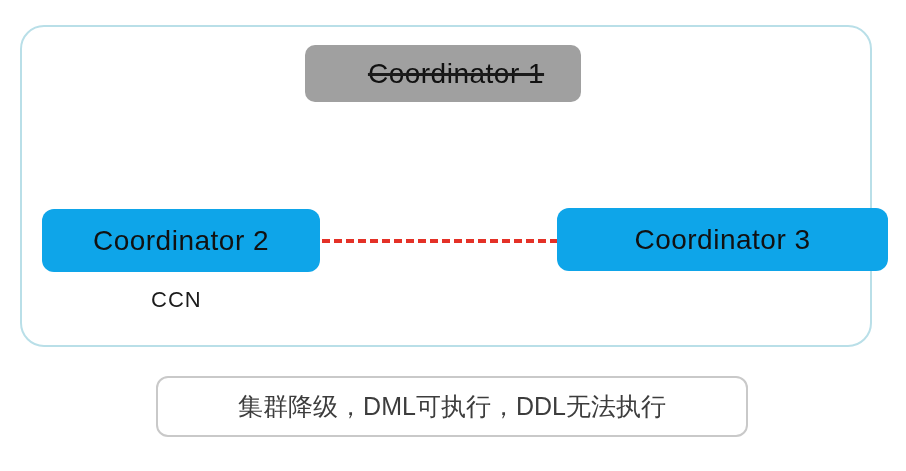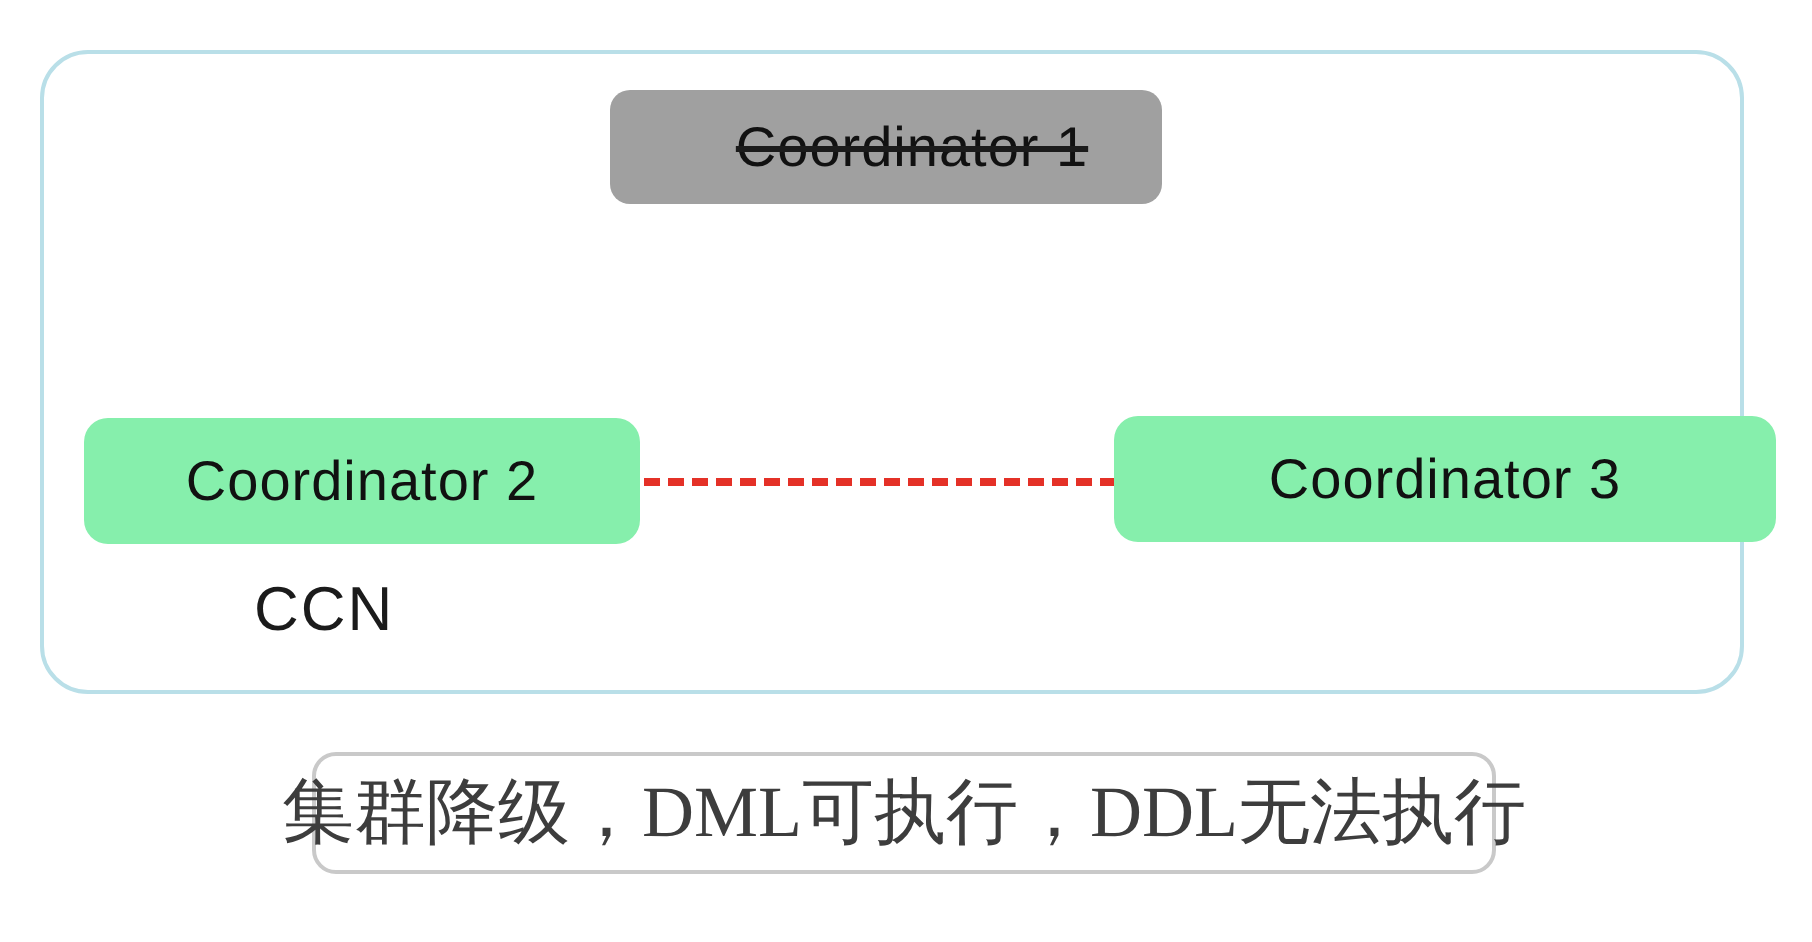--- a/index.html
+++ b/index.html
@@ -46,21 +46,21 @@
     border-radius: 10px;
     padding-left: 26px;
   }
   .node-failed .label {
     text-decoration: line-through;
     text-decoration-thickness: 3px;
     text-decoration-color: #1b1b1b;
     padding: 0 10px;
   }
   .node-active {
-    background: #86efac;
+    background: #0ea5e9;
     border-radius: 12px;
   }
   .node-c2 {
     left: 42px;
     top: 209px;
     width: 278px;
     height: 63px;
   }
   .node-c3 {
     left: 557px;
@@ -71,44 +71,43 @@
   .link-dashed {
     position: absolute;
     left: 322px;
     top: 239px;
     width: 236px;
     height: 0;
     border-top: 4px dashed #e43127;
   }
   .ccn-label {
     position: absolute;
-    left: 127px;
+    left: 151px;
     top: 287px;
-    font-size: 31px;
+    font-size: 22px;
     color: #1b1b1b;
     letter-spacing: 1px;
   }
   .caption-box {
     position: absolute;
     left: 156px;
     top: 376px;
     width: 592px;
     height: 61px;
     border: 2px solid #c9c9c9;
     border-radius: 12px;
     background: #ffffff;
     display: flex;
     align-items: center;
     justify-content: center;
   }
   .caption-text {
-    font-size: 36px;
+    font-size: 25px;
     color: #3d3d3d;
     white-space: nowrap;
-    font-family: Liberation Serif, serif;
   }
 </style>
 </head>
 <body>
 
 <div class="stage">
 
   <div class="cluster-frame"></div>
 
   <div class="node node-failed">

